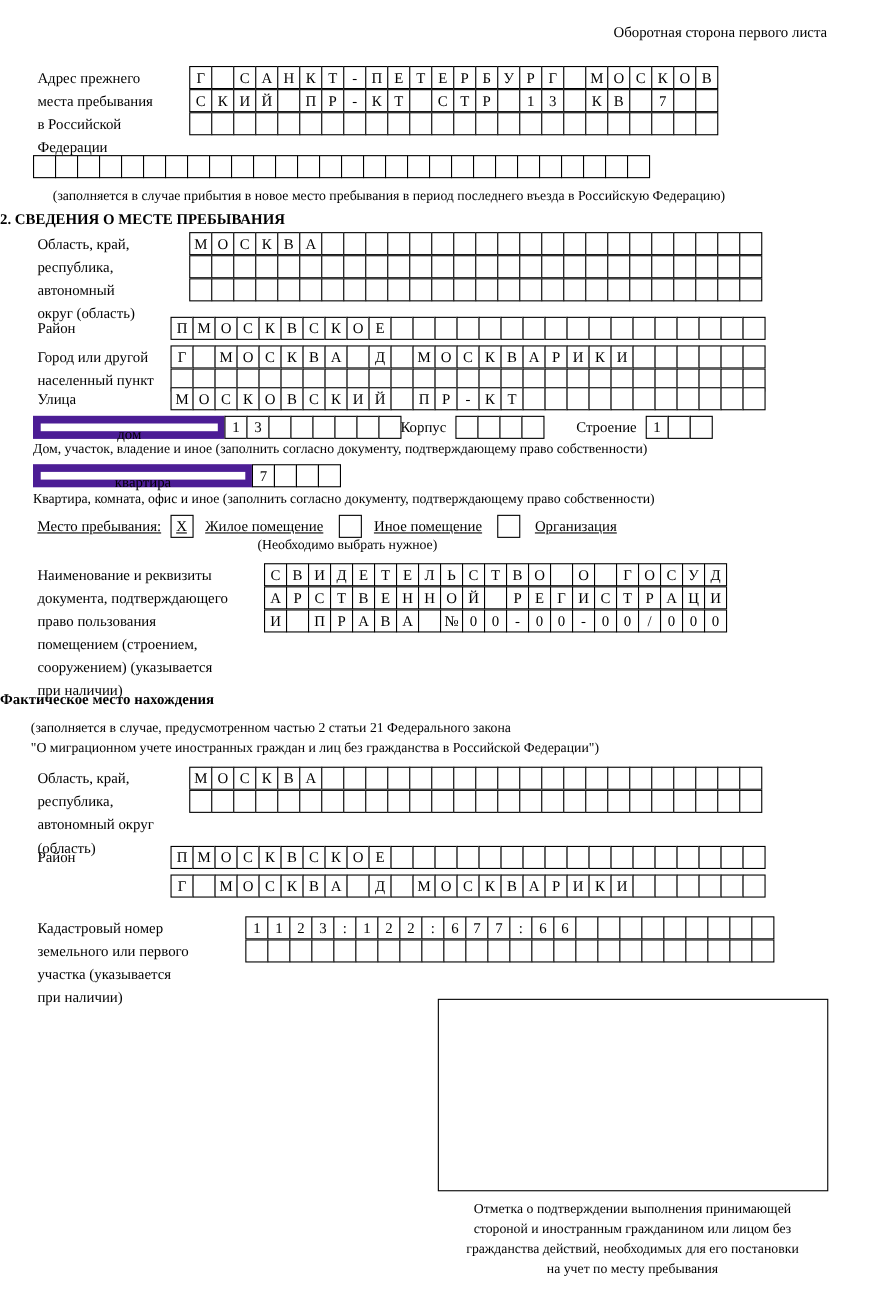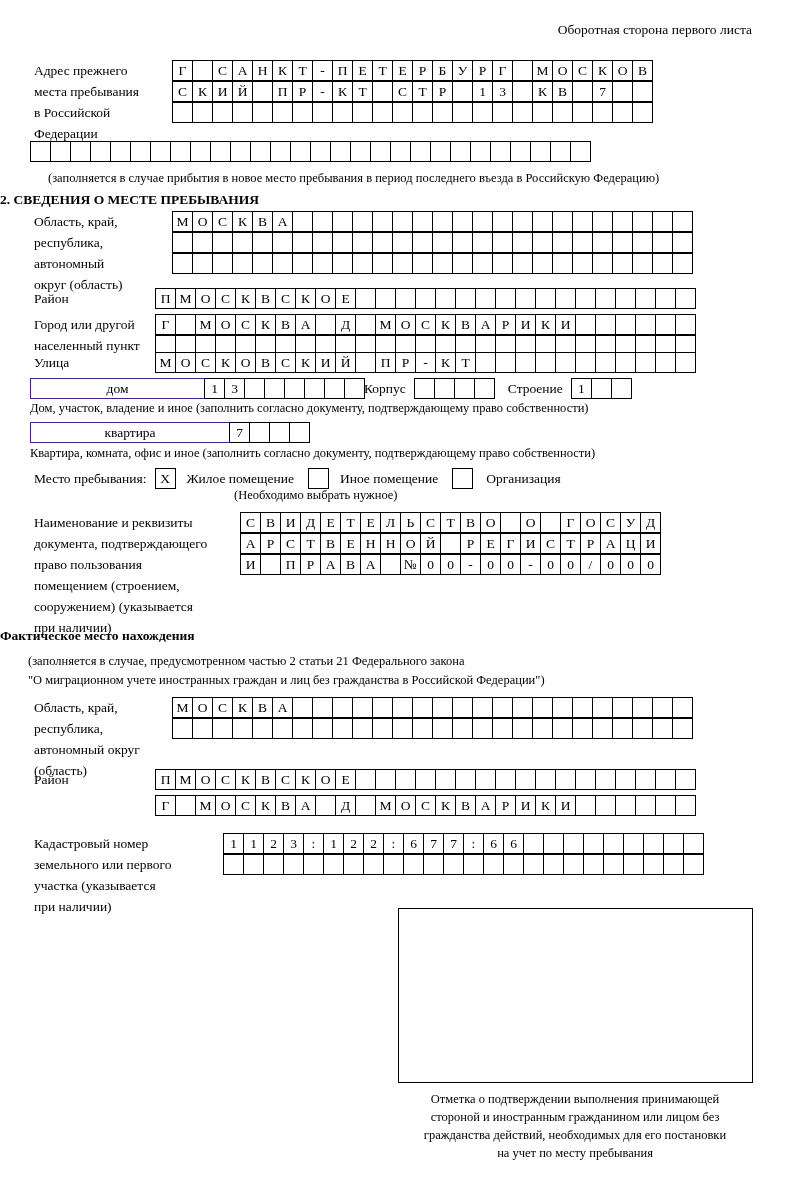--- a/index.html
+++ b/index.html
@@ -43,21 +43,21 @@
     border: 1px solid #000;
     margin-right: -1px;
     box-sizing: border-box;
     font-size: 13.5px;
     line-height: 19px;
     text-align: center;
     font-family: "Liberation Serif", serif;
     background: #fff;
   }
   .wide-box {
-    border: 1px solid #4c1d95;
+    border: 7px solid #4c1d95;
     box-sizing: border-box;
     height: 21px;
     font-size: 13.5px;
     line-height: 19px;
     text-align: center;
   }
   
   .abs { position: absolute; }
 
   #header-note {
@@ -83,21 +83,21 @@
 
   #street-label { top: 352px; left: 34px; }
   #street-grid { top: 352px; left: 155px; }
 
   #dom-row { top: 378px; left: 30px; }
   #dom-note { top: 401px; left: 30px; font-size: 12.5px; }
 
   #kv-row { top: 422px; left: 30px; }
   #kv-note { top: 446px; left: 30px; font-size: 12.5px; }
 
-  #place-row { top: 468px; left: 34px; }
+  #place-row { top: 468px; left: 34px; text-decoration: underline; }
   #place-note { top: 488px; left: 234px; font-size: 12.5px; }
 
   #doc-label { top: 512px; left: 34px; width: 200px; }
   #doc-grid { top: 512px; left: 240px; }
 
   #fact-title { top: 628px; left: 0; width: 800px; font-weight: bold; font-size: 13.5px; }
   #fact-note { top: 652px; left: 0; width: 800px; font-size: 12.5px; padding-left: 28px; }
 
   #f-oblast-label { top: 697px; left: 34px; width: 140px; }
   #f-oblast-grid { top: 697px; left: 172px; }
@@ -482,21 +482,21 @@
         <div class="cell"></div>
         <div class="cell"></div>
       </div>
     <div class="inline-label" style="">Корпус</div>
     <div class="cells" style="margin-left:8px;">
         <div class="cell"></div>
         <div class="cell"></div>
         <div class="cell"></div>
         <div class="cell"></div>
       </div>
-    <div class="inline-label" style="margin-left:14px;">Строение</div>
+    <div class="inline-label" style="margin-left:30px;">Строение</div>
     <div class="cells" style="margin-left:8px;">
         <div class="cell">1</div>
         <div class="cell"></div>
         <div class="cell"></div>
       </div>
   </div>
   <div class="abs" id="dom-note">Дом, участок, владение и иное (заполнить согласно документу, подтверждающему право собственности)</div>
 
   <div class="abs row" id="kv-row">
     <div class="wide-box" style="width:200px;">квартира</div>

